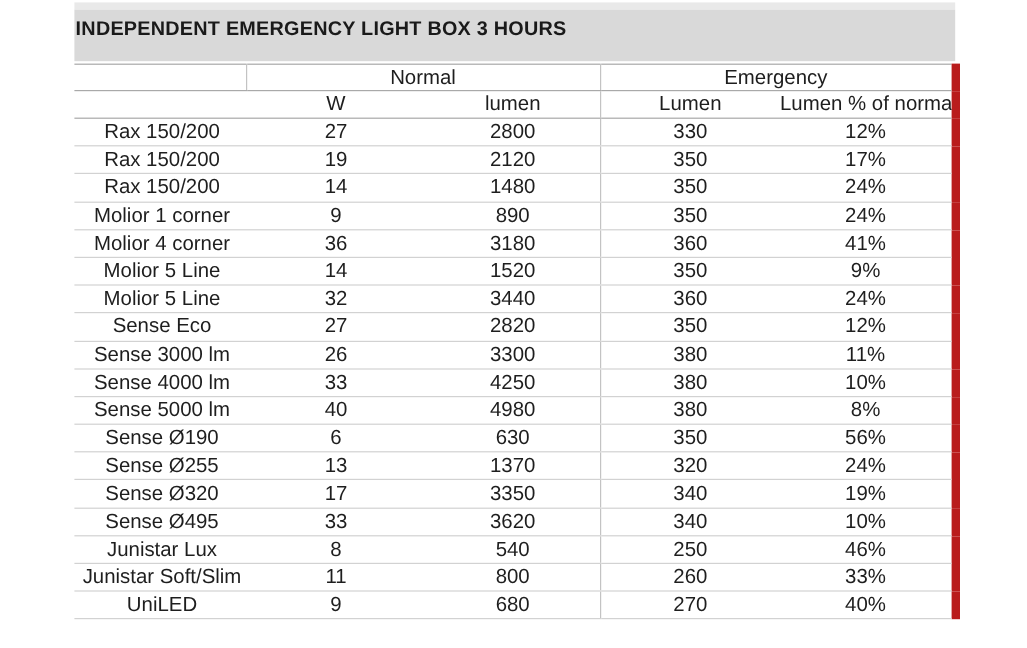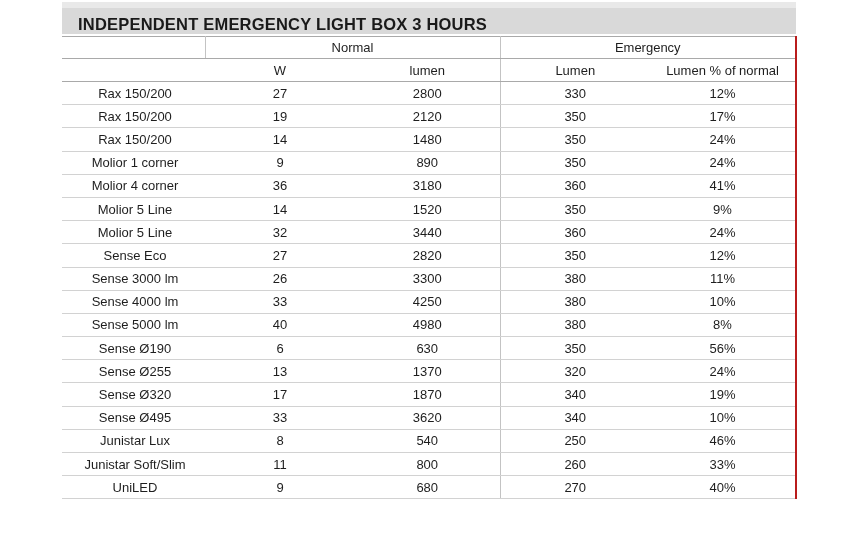--- a/index.html
+++ b/index.html
@@ -14,36 +14,36 @@
   .sheet {
     position: absolute;
     left: 62px; top: 2px;
     width: 734px;
   }
   .top-strip {
     height: 6px;
     background: #e9e9e9;
   }
   .title-bar {
-    height: 26px;
+    height: 43px;
     line-height: 33px;
     background: #d9d9d9;
     color: #1a1a1a;
     font-size: 16.5px;
     font-weight: bold;
     letter-spacing: 0.2px;
-    padding-left: 16px;
+    padding-left: 1px;
     margin-bottom: 2px;
     white-space: nowrap;
   }
   table.data {
     border-collapse: collapse;
     table-layout: fixed;
     width: 734px;
-    font-size: 13px;
+    font-size: 17px;
     border-top: 1px solid #a9a9a9;
   }
   table.data th, table.data td {
     font-weight: normal;
     text-align: center;
     padding: 0;
     height: 23.2px;
     border-bottom: 1px solid #d2d2d2;
     white-space: nowrap;
     overflow: hidden;
@@ -51,21 +51,21 @@
   table.data thead th, table.data thead td {
     border-bottom: 1px solid #a9a9a9;
   }
   table.data tr.group-row th, table.data tr.group-row td { height: 22px; }
   table.data tr.colhead-row th { height: 23px; }
   .name-col {
     text-align: left;
     padding-left: 3px !important;
   }
   .v-left  { border-left: 1px solid #c3c3c3; }
-  .v-right { border-right: 2px solid #b91c1c; }
+  .v-right { border-right: 7px solid #b91c1c; }
 </style>
 </head>
 <body>
 
 <div class="sheet">
   <div class="top-strip"></div>
   <div class="title-bar">INDEPENDENT EMERGENCY LIGHT BOX 3 HOURS</div>
 
   <table class="data">
     <colgroup>
@@ -177,21 +177,21 @@
         <tr>
           <td class="name-col">Sense Ø255</td>
           <td>13</td>
           <td>1370</td>
           <td class="v-left">320</td>
           <td class="v-right">24%</td>
         </tr>
         <tr>
           <td class="name-col">Sense Ø320</td>
           <td>17</td>
-          <td>1870</td>
+          <td>3350</td>
           <td class="v-left">340</td>
           <td class="v-right">19%</td>
         </tr>
         <tr>
           <td class="name-col">Sense Ø495</td>
           <td>33</td>
           <td>3620</td>
           <td class="v-left">340</td>
           <td class="v-right">10%</td>
         </tr>

